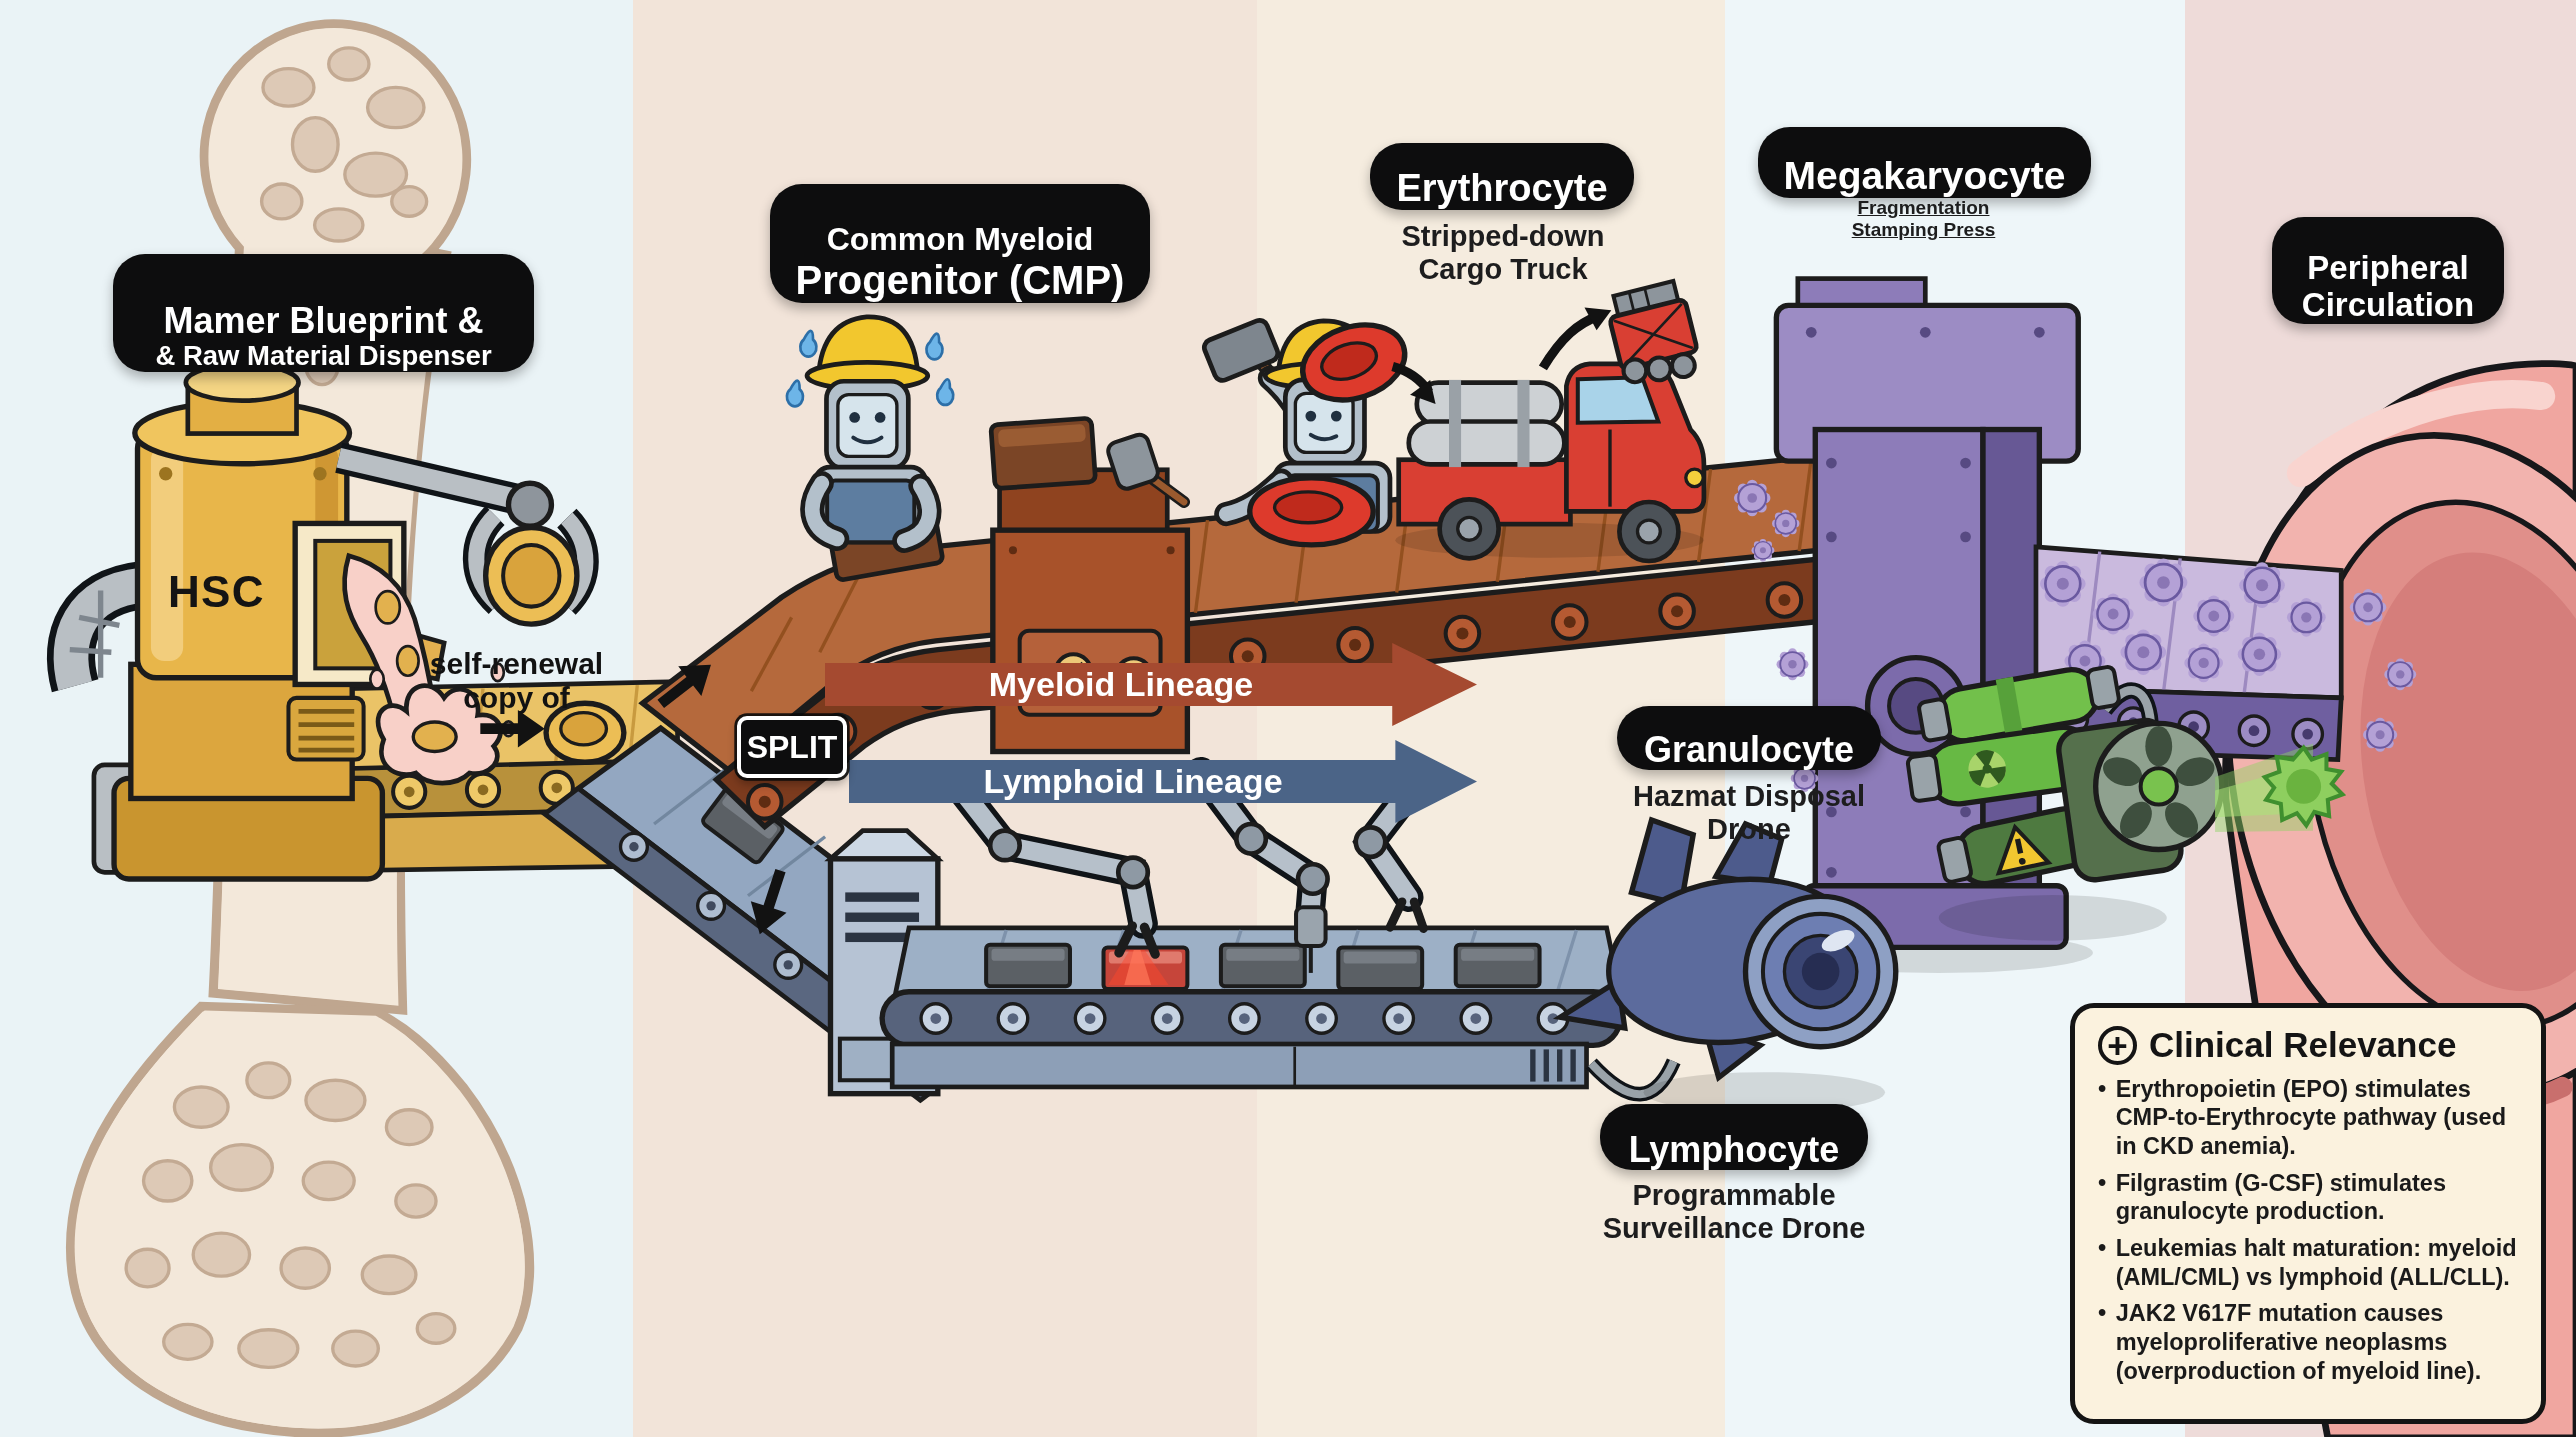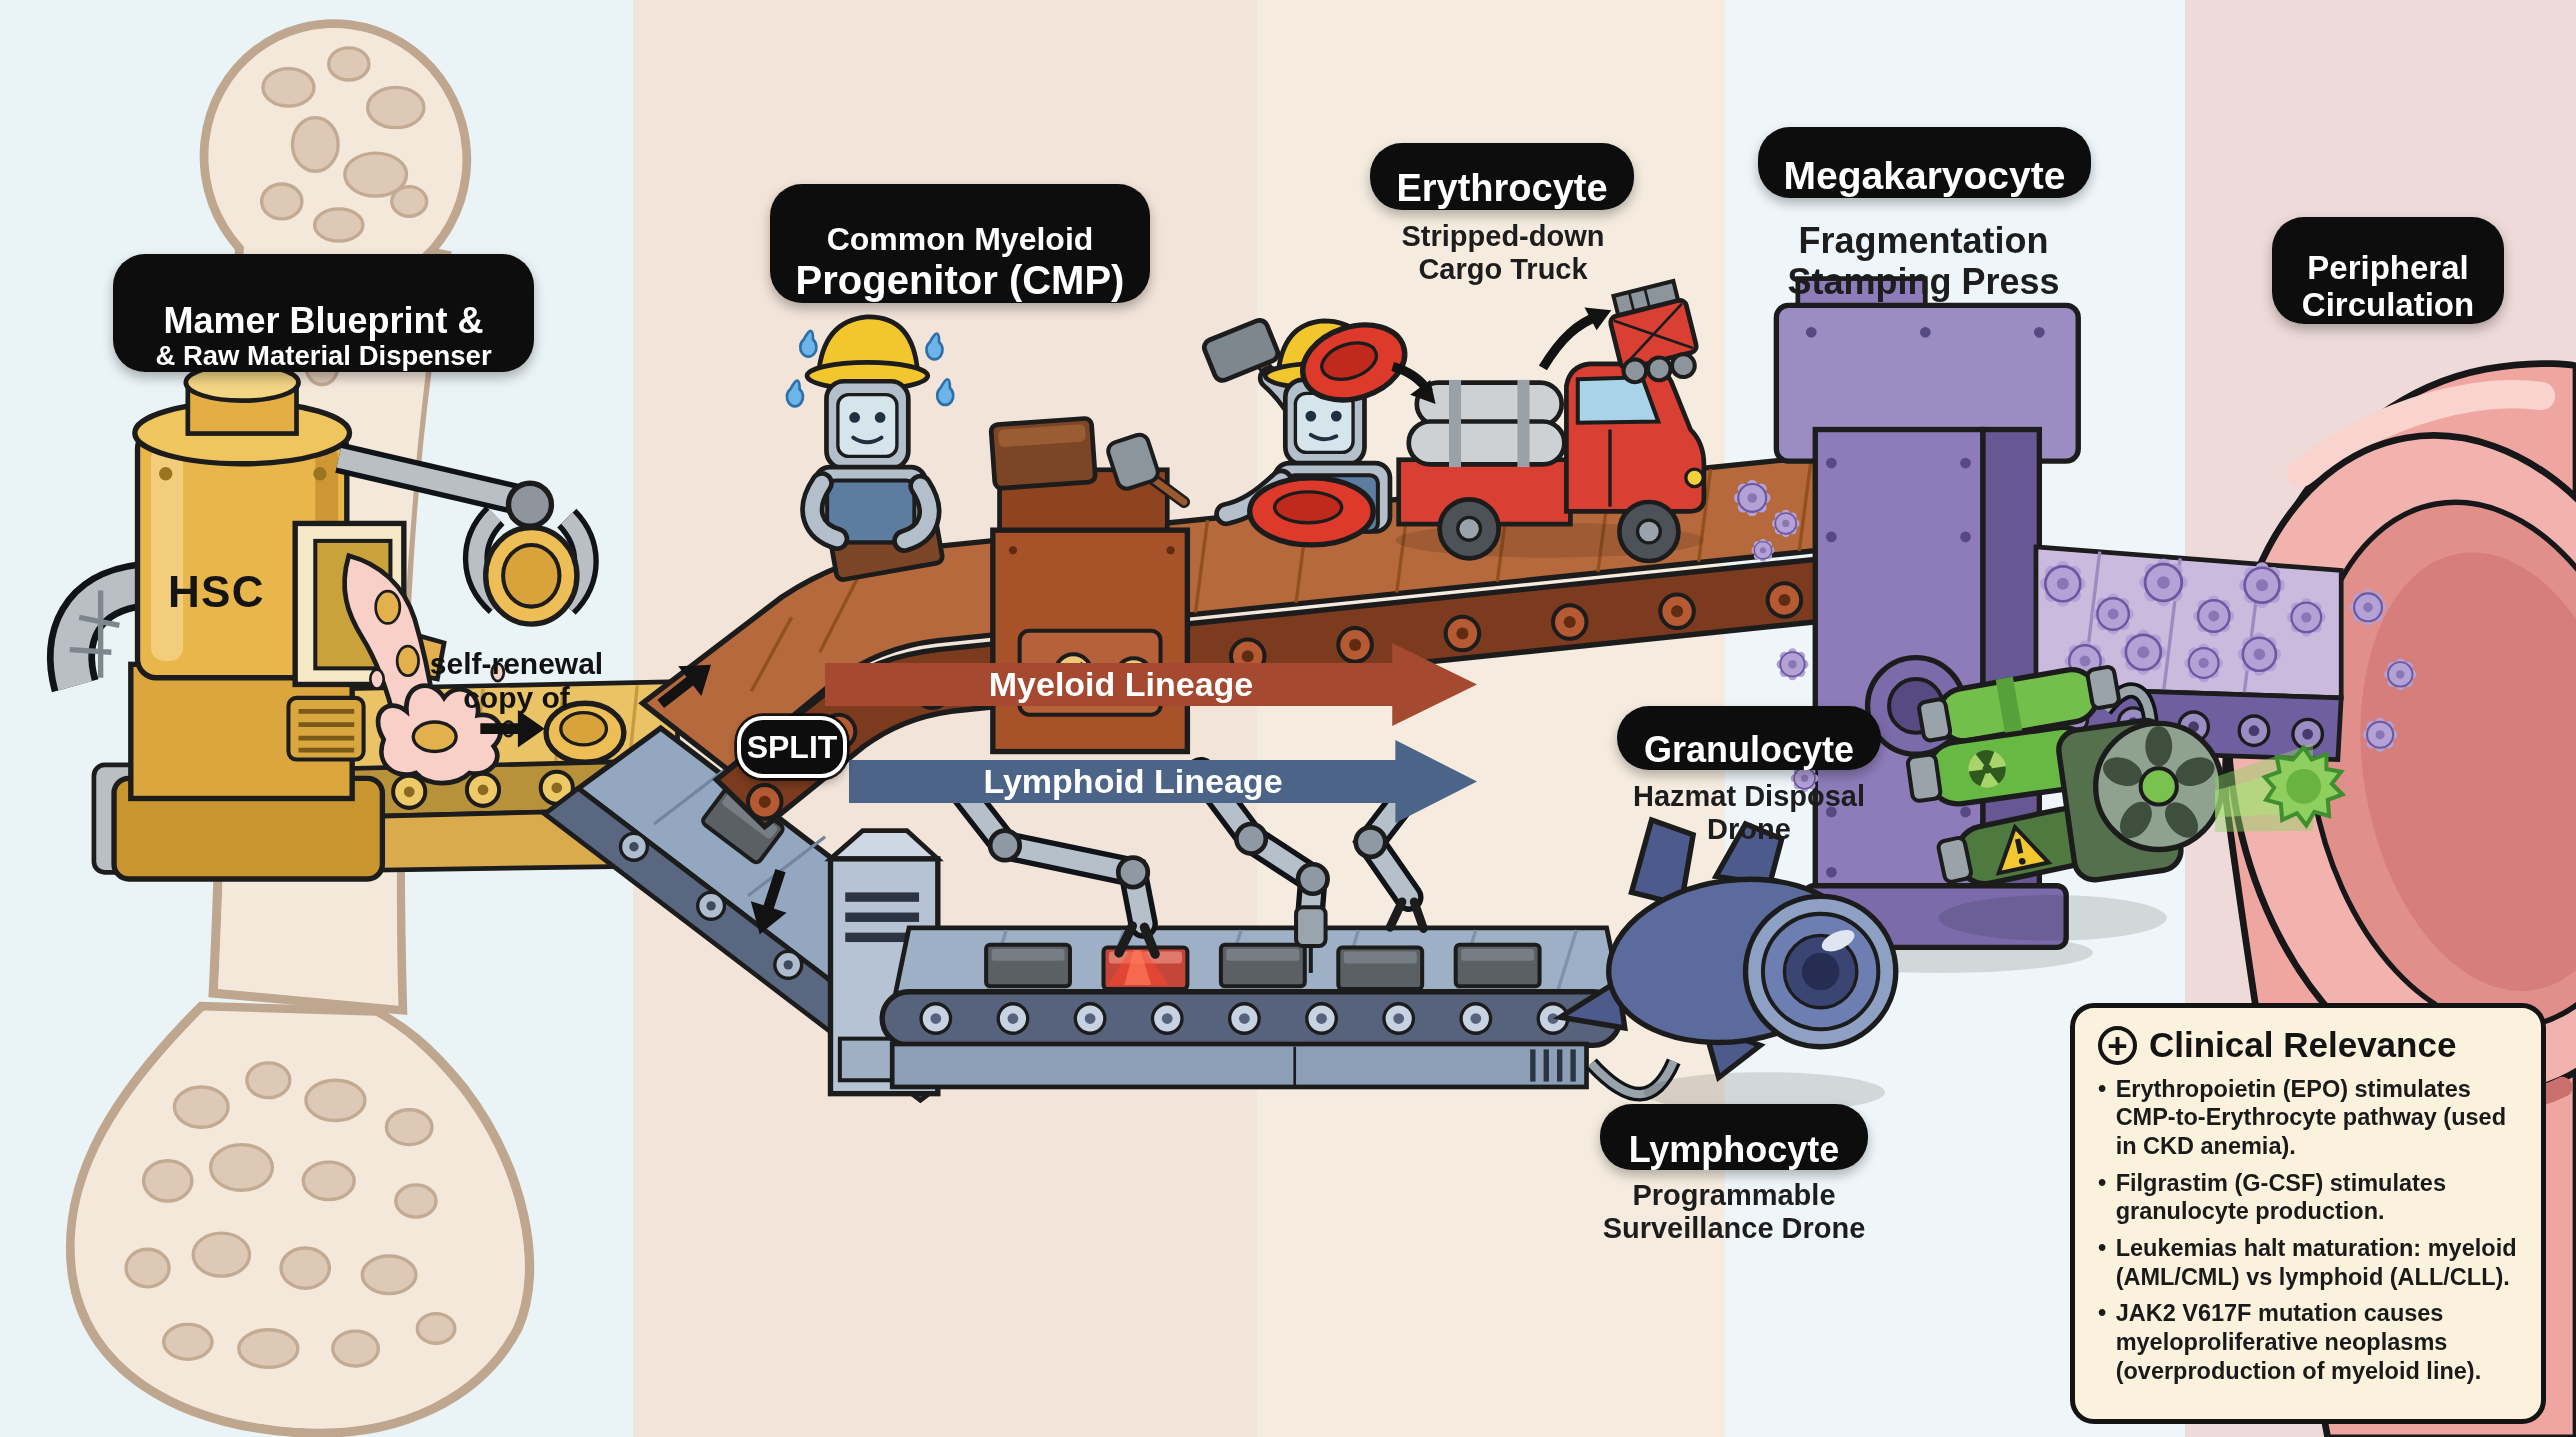--- a/index.html
+++ b/index.html
@@ -11,21 +11,21 @@
   .pill{position:absolute;background:#0d0d0e;color:#ffffff;border-radius:32px;
         display:flex;flex-direction:column;align-items:center;justify-content:flex-end;
         text-align:center;font-weight:bold;line-height:1.12;
         box-shadow:0 5.4px 12px rgba(0,0,0,.28);}
   .sub{position:absolute;color:#1d1d1e;font-weight:bold;text-align:center;line-height:1.15;}
   
   .larrow{position:absolute;display:flex;align-items:center;justify-content:center;
           color:#fff;font-weight:bold;
           clip-path:polygon(0 24%,87% 24%,87% 0,100% 50%,87% 100%,87% 76%,0 76%);}
   #split-badge{position:absolute;background:#0d0d0e;color:#fff;font-weight:bold;
-          border:4px solid #ffffff;border-radius:26px;display:flex;align-items:center;
+          border:4px solid #ffffff;border-radius:10px;display:flex;align-items:center;
           justify-content:center;box-shadow:0 0 0 2.7px rgba(10,10,10,.9),0 5.4px 9.4px rgba(0,0,0,.3);}
   
   #clinical{position:absolute;left:2070px;top:1003px;width:476px;height:421px;
         background:#fbf2de;border:5.4px solid #141414;border-radius:24px;
         box-sizing:border-box;padding:17.4px 20px 12px 23px;z-index:40;}
   #clinical .hdr{display:flex;align-items:center;margin-bottom:9.4px;}
   #clinical .cross{width:39px;height:39px;border:4.7px solid #141414;border-radius:50%;
         display:flex;align-items:center;justify-content:center;margin-right:12px;
         font-size:35px;font-weight:bold;color:#141414;line-height:1;box-sizing:border-box;}
   #clinical .title{font-size:35px;font-weight:bold;color:#141414;}
@@ -739,21 +739,21 @@
     <div>Erythrocyte</div>
   </div>
   <div class="sub" style="left:1342px;top:220px;width:322px;font-size:29px;">
     <div>Stripped-down</div>
     <div>Cargo Truck</div>
   </div>
 
   <div class="pill" style="left:1758px;top:127px;width:333px;height:71px;font-size:39px;">
     <div>Megakaryocyte</div>
   </div>
-  <div class="sub" style="left:1756px;top:220px;width:335px;font-size:36px;">
+  <div class="sub" style="left:1756px;top:197px;width:335px;font-size:19px;text-decoration:underline;">
     <div>Fragmentation</div>
     <div>Stamping Press</div>
   </div>
 
   <div class="pill" style="left:2272px;top:217px;width:232px;height:107px;">
     <div style="font-size:33px;">Peripheral</div>
     <div style="font-size:33px;">Circulation</div>
   </div>
 
   <div class="larrow" style="left:825px;top:643px;width:652px;height:83px;background:#a54a30;font-size:34px;padding-right:60px;box-sizing:border-box;justify-content:center;">

